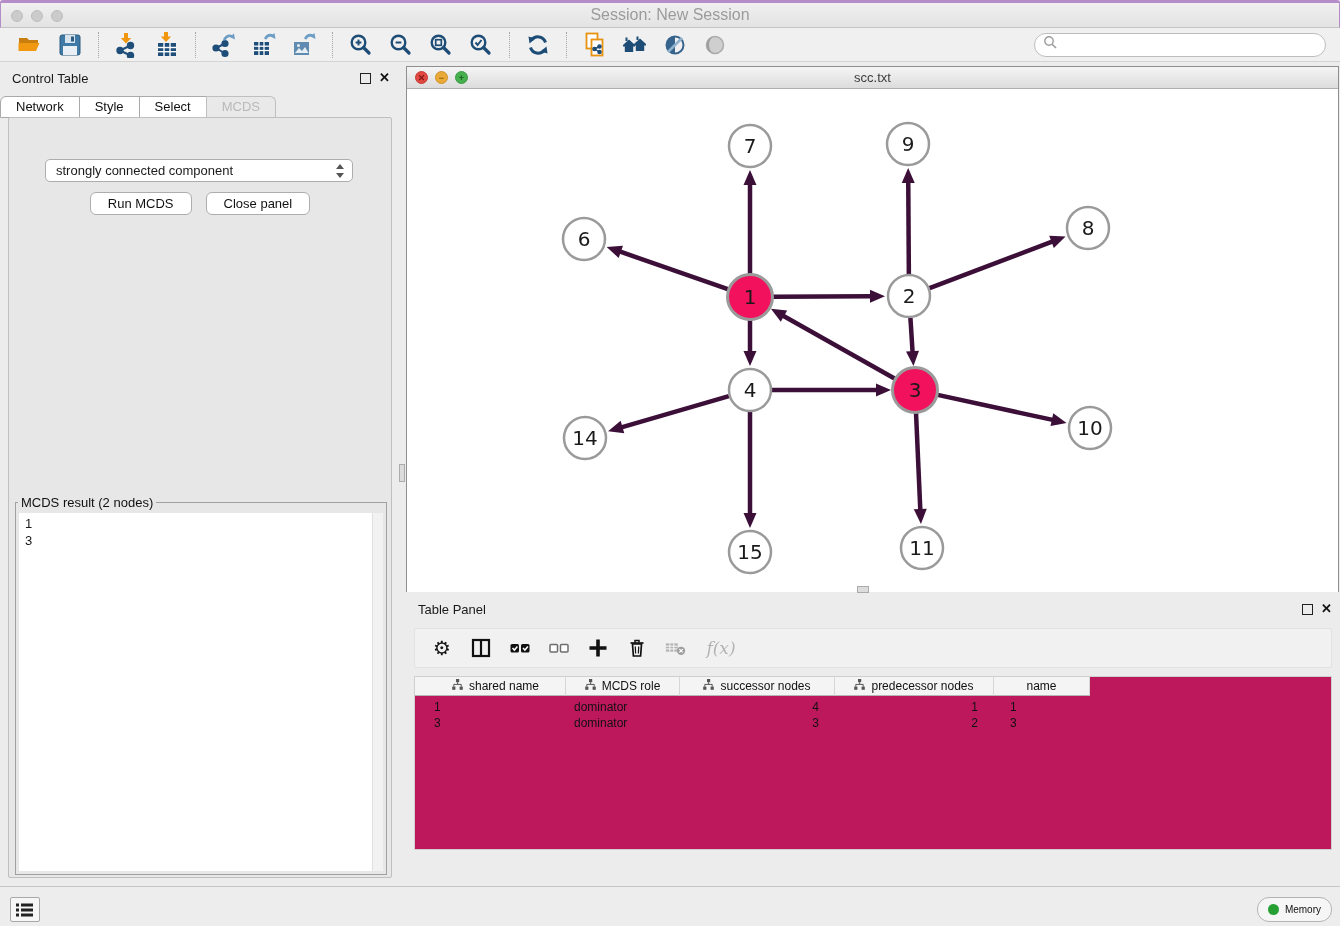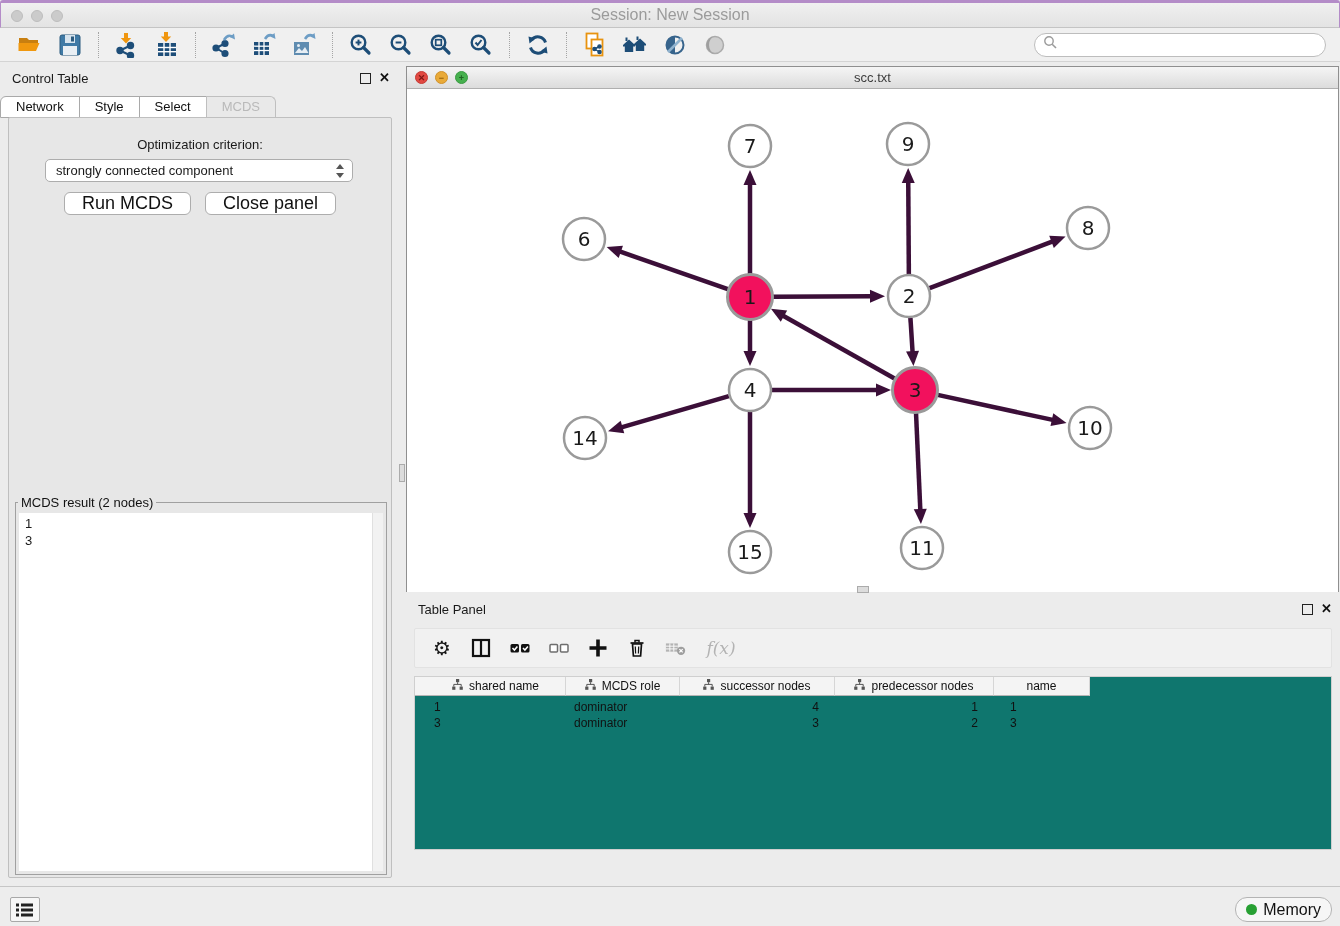--- a/index.html
+++ b/index.html
@@ -63,21 +63,21 @@
     background:#FFF; border:1px solid #ADADAD; border-radius:5px;
     font-size:13px; line-height:21px; padding-left:10px;
   }
   .stepper { position:absolute; right:6px; top:3px; width:11px; height:16px; }
   .stepper .up, .stepper .down { position:absolute; left:1px; width:0; height:0; border-left:4.5px solid transparent; border-right:4.5px solid transparent; }
   .stepper .up { top:1px; border-bottom:5px solid #555; }
   .stepper .down { bottom:1px; border-top:5px solid #555; }
   .btn-row { position:absolute; top:74px; width:100%; display:flex; justify-content:center; gap:14px; }
   .cp-btn {
     height:23px; padding:0 17px; background:#FFF; border:1px solid #ADADAD; border-radius:6px;
-    font-size:18px; font-family:"Liberation Sans",sans-serif; color:#111;
+    font-size:13px; font-family:"Liberation Sans",sans-serif; color:#111;
   }
   .result-fieldset {
     position:absolute; left:6px; top:377px; width:372px; height:380px;
     border:1px solid #A0A0A0;
   }
   .result-fieldset legend { font-size:13px; padding:0 3px; margin-left:2px; color:#111; }
   .result-area {
     position:absolute; left:3px; right:3px; top:3px; bottom:3px; background:#FFF;
     font-size:13px; line-height:17px; padding:2px 6px; white-space:pre; overflow:hidden;
   }
@@ -106,21 +106,21 @@
   .table-panel .panel-float { left:896px; top:9px; }
   .table-panel .panel-close { left:915px; top:7px; }
   .tp-toolbar {
     position:absolute; left:8px; top:33px; width:918px; height:40px;
     background:#F1F1F1; border:1px solid #E2E2E2; border-radius:2px;
     display:flex; align-items:center; padding-left:16px; gap:17px;
   }
   .tp-icon { width:22px; height:22px; display:flex; align-items:center; justify-content:center; }
   .gear-glyph { font-size:20px; line-height:22px; color:#161616; font-family:"DejaVu Sans",sans-serif; }
   .fx { font-family:"DejaVu Serif", serif; font-style:italic; font-size:17px; color:#B3B3B3; }
-  .tp-table { position:absolute; left:8px; top:81px; width:918px; height:174px; background:#0f766e; border:1px solid #CFCFCF; overflow:hidden; }
+  .tp-table { position:absolute; left:8px; top:81px; width:918px; height:174px; background:#be185d; border:1px solid #CFCFCF; overflow:hidden; }
   .tp-head { display:flex; height:19px; }
   .th-cell {
     background:#F4F4F4; border-right:1px solid #D6D6D6; border-bottom:1px solid #B5B5B5;
     display:flex; align-items:center; justify-content:center; gap:6px;
     font-size:12px; color:#111; flex:0 0 auto;
   }
   .tp-head .lead { width:11px; border-bottom:1px solid #B5B5B5; background:#F4F4F4; border-right:0; flex:0 0 auto; }
   .tp-row { display:flex; height:16px; font-size:12px; color:#111; align-items:center; }
   .tp-row .lead { width:11px; flex:0 0 auto; }
   .td-cell { flex:0 0 auto; overflow:hidden; white-space:nowrap; }
@@ -140,21 +140,21 @@
   
   .status-bar { position:absolute; left:0; top:886px; width:1340px; height:40px; background:#EDEDED; border-top:1px solid #C6C6C6; }
   .sb-left-btn {
     position:absolute; left:10px; top:10px; width:30px; height:25px;
     background:#F6F6F6; border:1px solid #A8A8A8; border-radius:2px;
     display:flex; align-items:center; justify-content:center;
   }
   .sb-memory {
     position:absolute; right:8px; top:10px; height:25px; padding:0 10px;
     background:#F6F6F6; border:1px solid #B4B4B4; border-radius:12px;
-    display:flex; align-items:center; gap:6px; font-size:16px; color:#111;
+    display:flex; align-items:center; gap:6px; font-size:10px; color:#111;
   }
   .mem-dot { width:11px; height:11px; border-radius:50%; background:#27A033; }
 </style>
 </head>
 <body>
 
 <div class="top-accent"></div>
 <div class="titlebar">
   <div class="traffic-dots">
     <span class="dot"></span>
@@ -330,21 +330,20 @@
   <span class="panel-float"></span>
   <span class="panel-close">✕</span>
 </div>
 <div class="cp-tabs">
     <div class="cp-tab">Network</div>
     <div class="cp-tab">Style</div>
     <div class="cp-tab">Select</div>
     <div class="cp-tab selected">MCDS</div>
   </div>
 <div class="cp-body">
-  <div class="opt-label">Optimization criterion:</div>
   <div class="criterion">
     <span>strongly connected component</span>
     <span class="stepper">
         <span class="up"></span>
         <span class="down"></span>
       </span>
   </div>
   <div class="btn-row">
     <button class="cp-btn">Run MCDS</button>
     <button class="cp-btn">Close panel</button>

